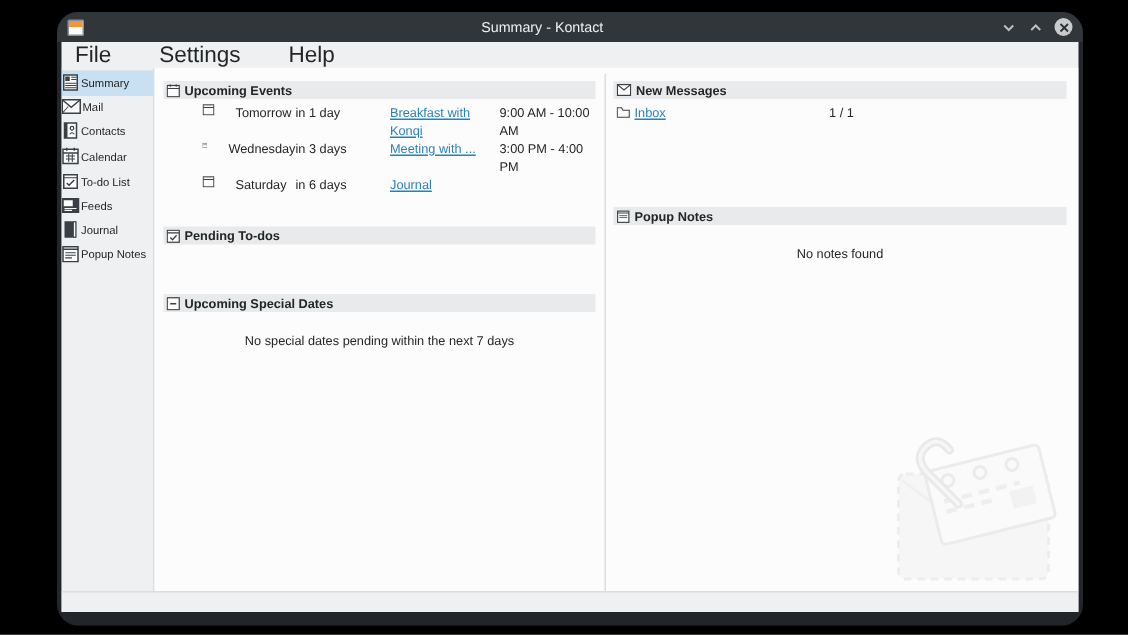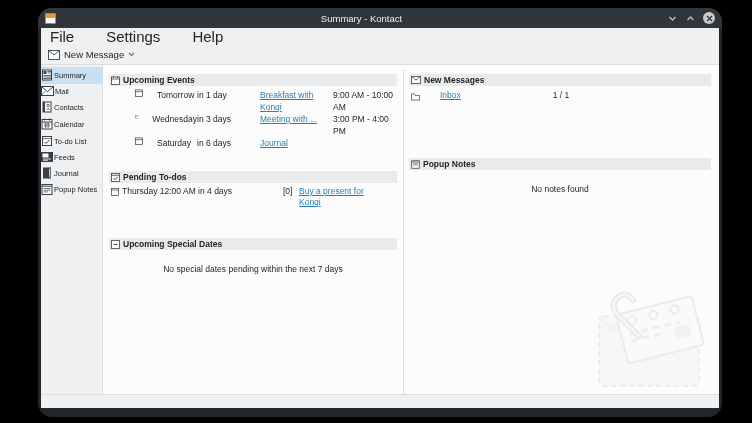--- a/index.html
+++ b/index.html
@@ -67,21 +67,21 @@
 
   .todo-row { display:grid; grid-template-columns:172px 16px auto;
     font-size:8.5px; line-height:11px; padding-left:2px; align-items:start; }
   .todo-due { display:flex; align-items:center; gap:3px; }
   .todo-task { max-width:80px; }
 
   .empty-line { font-size:8.5px; text-align:center; padding-top:2px;margin-top:12px; }
 
   .msg-row { display:grid; grid-template-columns:1fr 1fr 1fr; font-size:8.5px;
     line-height:12px; padding-left:2px; align-items:center; }
-  .msg-folder { display:flex; align-items:flex-end; gap:20px; }
+  .msg-folder { display:flex; align-items:center; gap:3px; }
   .msg-count { text-align:center; }
 
   .gap22 { height:22px; } .gap30 { height:30px; } .gap57 { height:57px; }
 
   .watermark { position:absolute; right:6px; bottom:2px; opacity:0.85; }
 
   .statusbar { height:14px; background:#eff0f1; border-top:1px solid #dcddde;
     flex:0 0 auto; }
 </style>
 </head>
@@ -112,32 +112,20 @@
   </div>
 
   <div class="chrome">
 
     <div class="menubar">
       <span>File</span>
       <span>Settings</span>
       <span>Help</span>
     </div>
 
-    <div class="toolbar">
-      <div class="tool-btn">
-        <svg width="12" height="10" viewBox="0 0 12 10">
-          <rect x="0.5" y="0.5" width="11" height="9" fill="#fcfcfc" stroke="#4d545b"></rect>
-          <polyline points="0.5,0.5 6,5 11.5,0.5" fill="none" stroke="#4d545b"></polyline>
-        </svg>
-        <span>New Message</span>
-        <svg width="7" height="5" viewBox="0 0 7 5">
-            <polyline points="1,1 3.5,3.5 6,1" fill="none" stroke="#6a7075" stroke-width="1.1"></polyline>
-          </svg>
-      </div>
-    </div>
 
     <div class="main-row">
 
       <div class="sidebar">
 
         <div class="side-item selected">
           <svg width="12" height="12" viewBox="0 0 12 12">
             <rect x="1.5" y="1" width="9" height="10" fill="#fcfcfc" stroke="#3a4045"></rect>
             <rect x="2.5" y="2" width="3" height="3" fill="#3a4045"></rect>
             <path d="M6.5,2.5 H10 M6.5,4 H10 M2.5,6.5 H10 M2.5,8 H10 M2.5,9.5 H10" stroke="#3a4045" stroke-width="0.8"></path>
@@ -273,31 +261,20 @@
             <div>
               <div class="panel-head">
                 <svg width="9" height="9" viewBox="0 0 9 9">
                   <rect x="0.5" y="0.5" width="8" height="8" fill="#fcfcfc" stroke="#3a4045" stroke-width="0.8"></rect>
                   <path d="M0.5,2.3 H8.5" stroke="#3a4045" stroke-width="0.8"></path>
                   <polyline points="2.5,5.3 4,6.8 6.7,3.8" fill="none" stroke="#3a4045" stroke-width="0.9"></polyline>
                 </svg>
                 <span>Pending To-dos</span>
               </div>
 
-              <div class="todo-row">
-                <span class="todo-due">
-                  <svg width="8" height="8" viewBox="0 0 9 9">
-                      <rect x="0.5" y="0.5" width="8" height="8" fill="#fcfcfc" stroke="#3a4045" stroke-width="0.8"></rect>
-                      <path d="M0.5,2.3 H8.5" stroke="#3a4045" stroke-width="0.8"></path>
-                    </svg>
-                  <span>Thursday 12:00 AM in 4 days</span>
-                </span>
-                <span>[0]</span>
-                <a class="link todo-task" href="#">Buy a present for Konqi</a>
-              </div>
             </div>
 
             <div class="gap30"></div>
 
             <div>
               <div class="panel-head">
                 <svg width="9" height="9" viewBox="0 0 9 9">
                   <rect x="0.5" y="0.5" width="8" height="8" fill="#fcfcfc" stroke="#3a4045" stroke-width="0.8"></rect>
                   <path d="M2.5,4.5 H6.5" stroke="#3a4045" stroke-width="0.9"></path>
                 </svg>

